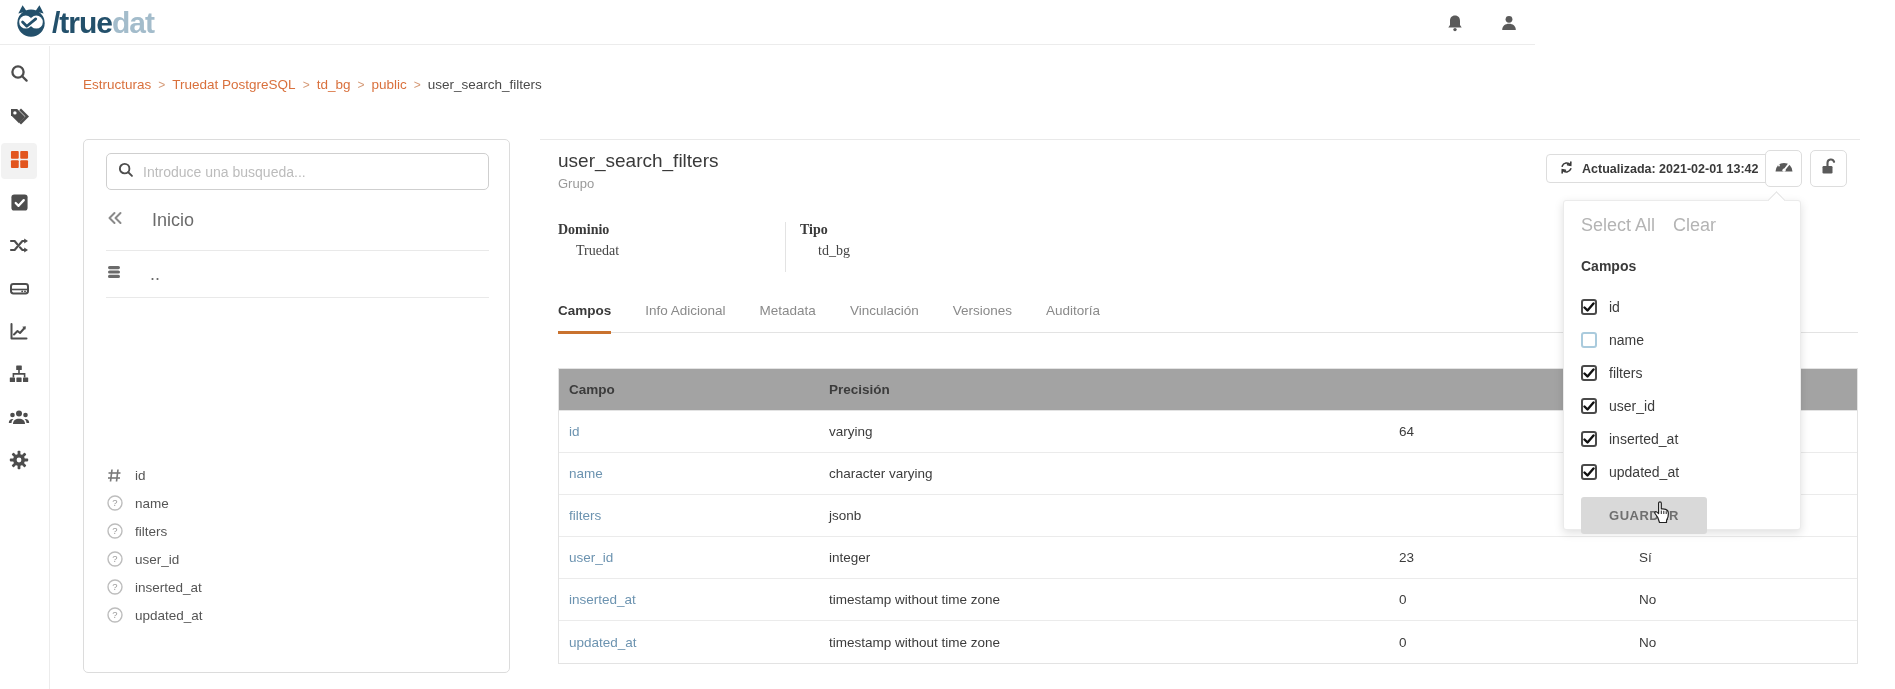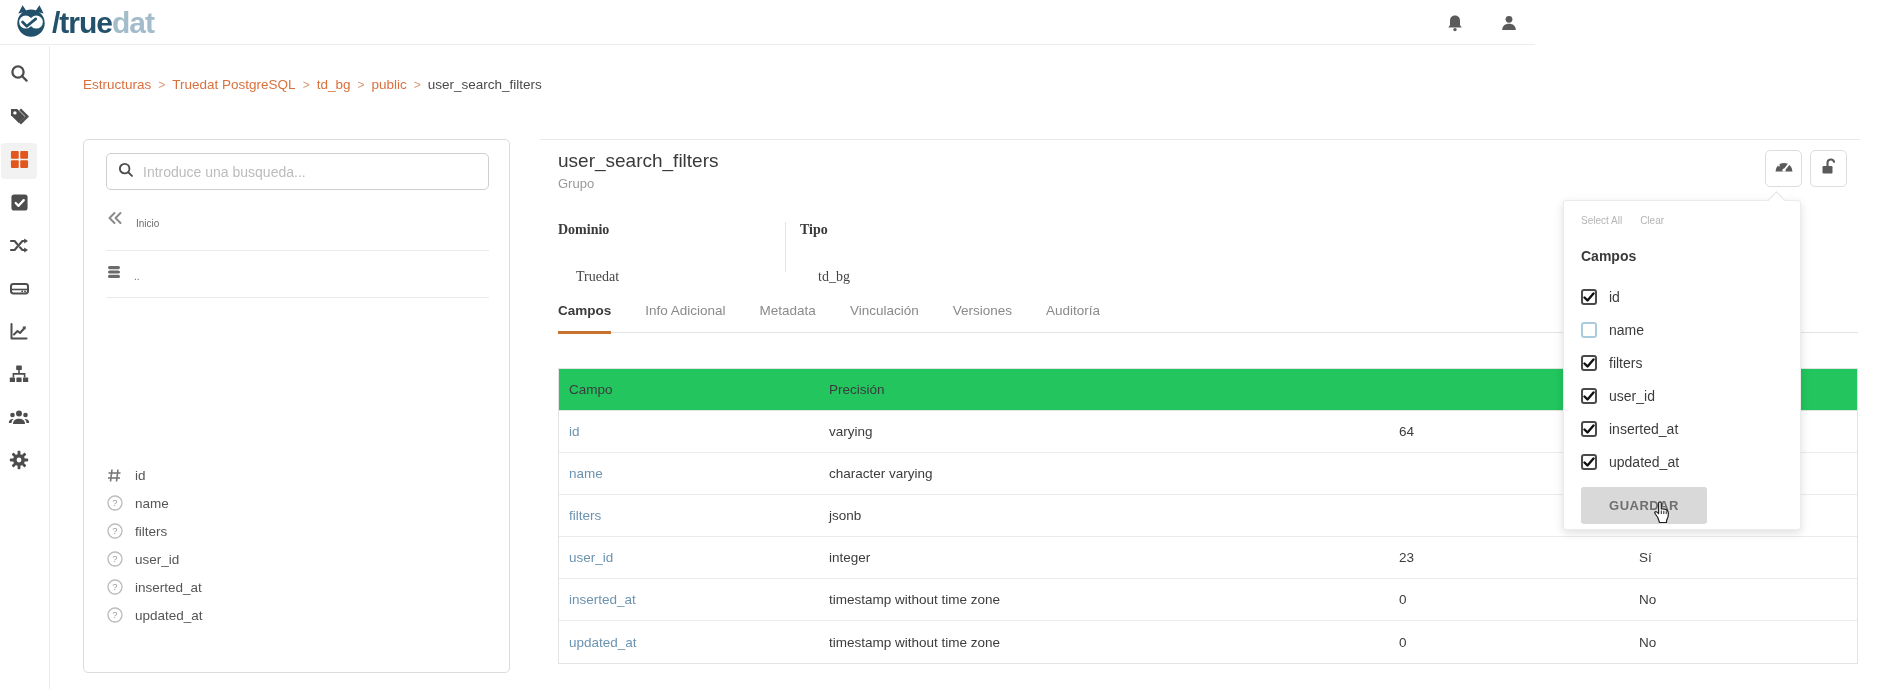--- a/index.html
+++ b/index.html
@@ -25,60 +25,60 @@
   .breadcrumb { position:absolute; left:83px; top:77px; font-size:13.5px; display:flex; gap:7px; align-items:center; }
   .crumb-link { color:#d9703c; cursor:pointer; }
   .crumb-sep { color:#d59a77; font-size:12px; }
   .crumb-current { color:#4a4a4a; }
 
   
   .left-panel { position:absolute; left:83px; top:139px; width:427px; height:534px; border:1px solid #dcdcdc; border-radius:5px; background:#fff; }
   .search-wrap { position:absolute; left:22px; top:13px; width:383px; height:37px; border:1px solid #cfcfcf; border-radius:5px; display:flex; align-items:center; padding:0 10px; }
   .search-wrap input { border:none; outline:none; flex:1; font-size:14px; color:#555; margin-left:9px; font-family:inherit; }
   .search-wrap input::placeholder { color:#bcbcbc; }
-  .panel-row { position:absolute; left:22px; display:flex; align-items:flex-end; gap:12px; color:#6b6b6b; font-size:10px; cursor:pointer; }
+  .panel-row { position:absolute; left:22px; display:flex; align-items:center; gap:28px; color:#6b6b6b; font-size:18px; cursor:pointer; }
   .panel-divider { position:absolute; left:22px; width:383px; height:1px; background:#e9e9e9; }
   .field-list { position:absolute; left:22px; top:321px; }
   .field-item { display:flex; align-items:center; gap:12px; height:28px; font-size:13.5px; color:#555; cursor:pointer; }
   .field-item .f-icon { width:17px; display:flex; justify-content:center; }
 
   
   .main-top-border { position:absolute; left:540px; top:139px; width:1320px; height:1px; background:#e9e9e9; }
   .main-title { position:absolute; left:558px; top:150px; font-size:19px; color:#3a3a3a; }
   .main-subtitle { position:absolute; left:558px; top:176px; font-size:13px; color:#9a9a9a; }
 
   .updated-btn { position:absolute; left:1546px; top:154px; height:29px; border:1px solid #ddd; border-radius:4px; background:#fff; display:flex; align-items:center; gap:8px; padding:0 12px; font-size:12.5px; font-weight:bold; color:#3a3a3a; cursor:pointer; }
   .sq-btn { position:absolute; top:150px; width:37px; height:37px; border:1px solid #ddd; border-radius:5px; background:#fff; display:flex; align-items:center; justify-content:center; cursor:pointer; }
   .sq-btn.gauge { left:1765px; }
   .sq-btn.lock { left:1810px; }
 
   .info-block { position:absolute; top:222px;font-family:Liberation Serif, serif; }
   .info-block .info-label { font-size:14px; font-weight:bold; color:#3a3a3a; }
-  .info-block .info-value { font-size:14px; color:#444; margin-top:31px; padding-left:18px; }
+  .info-block .info-value { font-size:14px; color:#444; margin-top:5px; padding-left:18px; }
   .info-domain { left:558px; }
   .info-group  { left:800px; }
   .info-vdivider { position:absolute; left:785px; top:222px; width:1px; height:50px; background:#e3e3e3; }
 
   
   .tabs { position:absolute; left:558px; top:297px; width:1300px; display:flex; border-bottom:1px solid #e3e3e3; }
   .tab { font-size:13.5px; color:#8a8a8a; padding:6px 0 13px 0; margin-right:34px; cursor:pointer; }
   .tab.active { color:#3a3a3a; font-weight:bold; border-bottom:3px solid #c9722f; margin-bottom:-2px; }
 
   
   .data-table { position:absolute; left:558px; top:368px; width:1300px; border:1px solid #e3e3e3; font-size:13.5px; }
   .t-row { display:grid; grid-template-columns:260px 570px 240px 230px; height:42px; align-items:center; border-bottom:1px solid #ebebeb; background:#fff; }
   .t-row:last-child { border-bottom:none; }
-  .t-row.t-head { background:#22c55e; border-bottom:1px solid #e3e3e3; font-weight:normal; color:#3a3a3a; }
+  .t-row.t-head { background:#a3a3a3; border-bottom:1px solid #e3e3e3; font-weight:bold; color:#3a3a3a; }
   .t-cell { padding-left:10px; color:#3c3c3c; }
   .t-cell.link { color:#6c93b0; cursor:pointer; }
 
   
   .dropdown { position:absolute; left:1563px; top:200px; width:238px; height:330px; background:#fff; border:1px solid #ebebeb; border-radius:3px; box-shadow:0 3px 10px rgba(0,0,0,0.13); z-index:10; padding:14px 0 0 17px; }
   .dd-caret { position:absolute; left:1770px; top:194px; width:13px; height:13px; background:#fff; border-left:1px solid #e4e4e4; border-top:1px solid #e4e4e4; transform:rotate(45deg); z-index:11; }
-  .dd-links { display:flex; gap:18px; font-size:10px; color:#b4b4b4; }
+  .dd-links { display:flex; gap:18px; font-size:18px; color:#b4b4b4; }
   .dd-link { cursor:pointer; }
   .dd-title { font-size:14px; font-weight:bold; color:#3a3a3a; margin-top:22px; }
   .dd-options { margin-top:16px; }
   .dd-option { display:flex; align-items:center; gap:12px; height:33px; font-size:14px; color:#3c3c3c; cursor:pointer; }
   .checkbox { width:16px; height:16px; border:2px solid #4a4a4a; border-radius:3px; background:#fff; display:flex; align-items:center; justify-content:center; }
   .checkbox.unchecked { border-color:#aacbdd; }
   .save-btn { margin-top:9px; width:126px; height:37px; background:#d9d9d9; border:none; border-radius:3px; font-size:13px; font-weight:bold; letter-spacing:0.5px; color:#6f6f6f; cursor:pointer; font-family:inherit; }
   .cursor-hand { position:absolute; left:1650px; top:498px; z-index:30; pointer-events:none; }
 </style>
 </head>
@@ -307,20 +307,31 @@
           </span>
           <span>updated_at</span>
         </div>
       </div>
   </div>
 
   <div class="main-top-border"></div>
   <div class="main-title">user_search_filters</div>
   <div class="main-subtitle">Grupo</div>
 
+  <button class="updated-btn">
+    <span>
+      <svg width="15" height="15" viewBox="0 0 20 20" fill="none" stroke="#3a3a3a" stroke-width="2.1" stroke-linecap="round">
+        <path d="M4.2 8.2 a6.3 6.3 0 0 1 11 -1.6"></path>
+        <polyline points="15.8,2.6 15.6,7 11.4,6.4" fill="none"></polyline>
+        <path d="M15.8 11.8 a6.3 6.3 0 0 1 -11 1.6"></path>
+        <polyline points="4.2,17.4 4.4,13 8.6,13.6" fill="none"></polyline>
+      </svg>
+    </span>
+    <span>Actualizada: 2021-02-01 13:42</span>
+  </button>
 
   <button class="sq-btn gauge">
     <span>
       <svg width="22" height="22" viewBox="0 0 22 22">
         <path d="M2.5 15.5 a8.5 8.5 0 1 1 17 0 z" fill="#5a5a5a"></path>
         <line x1="11" y1="14.2" x2="15.4" y2="8.6" stroke="#fff" stroke-width="1.8" stroke-linecap="round"></line>
         <circle cx="11" cy="14.2" r="1.6" fill="#fff"></circle>
         <circle cx="6" cy="9.5" r="0.9" fill="#fff"></circle>
       </svg>
     </span>

